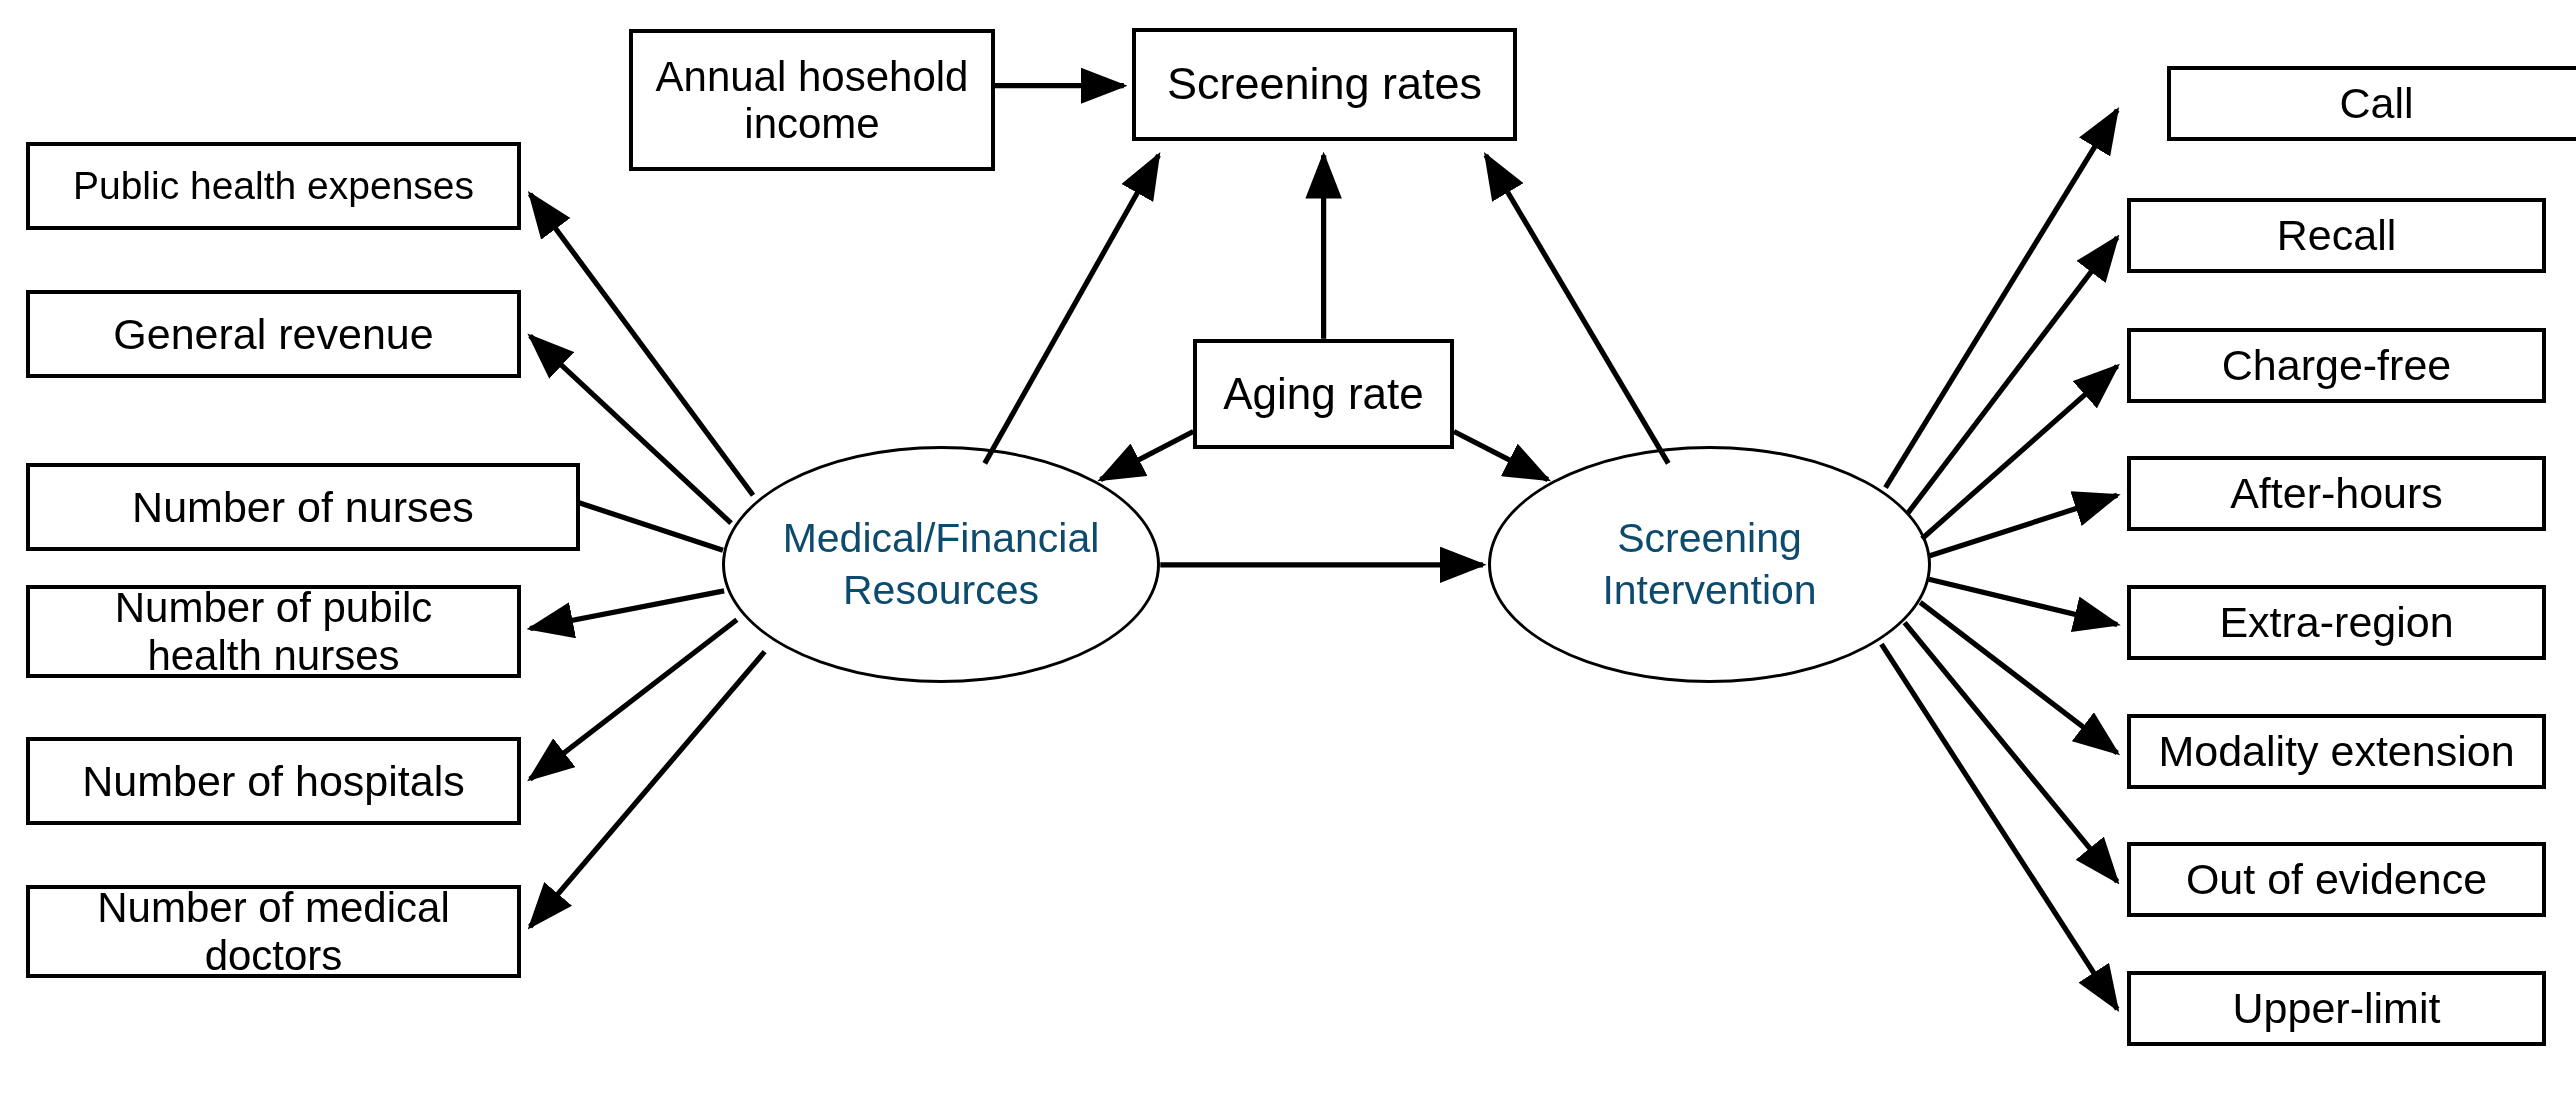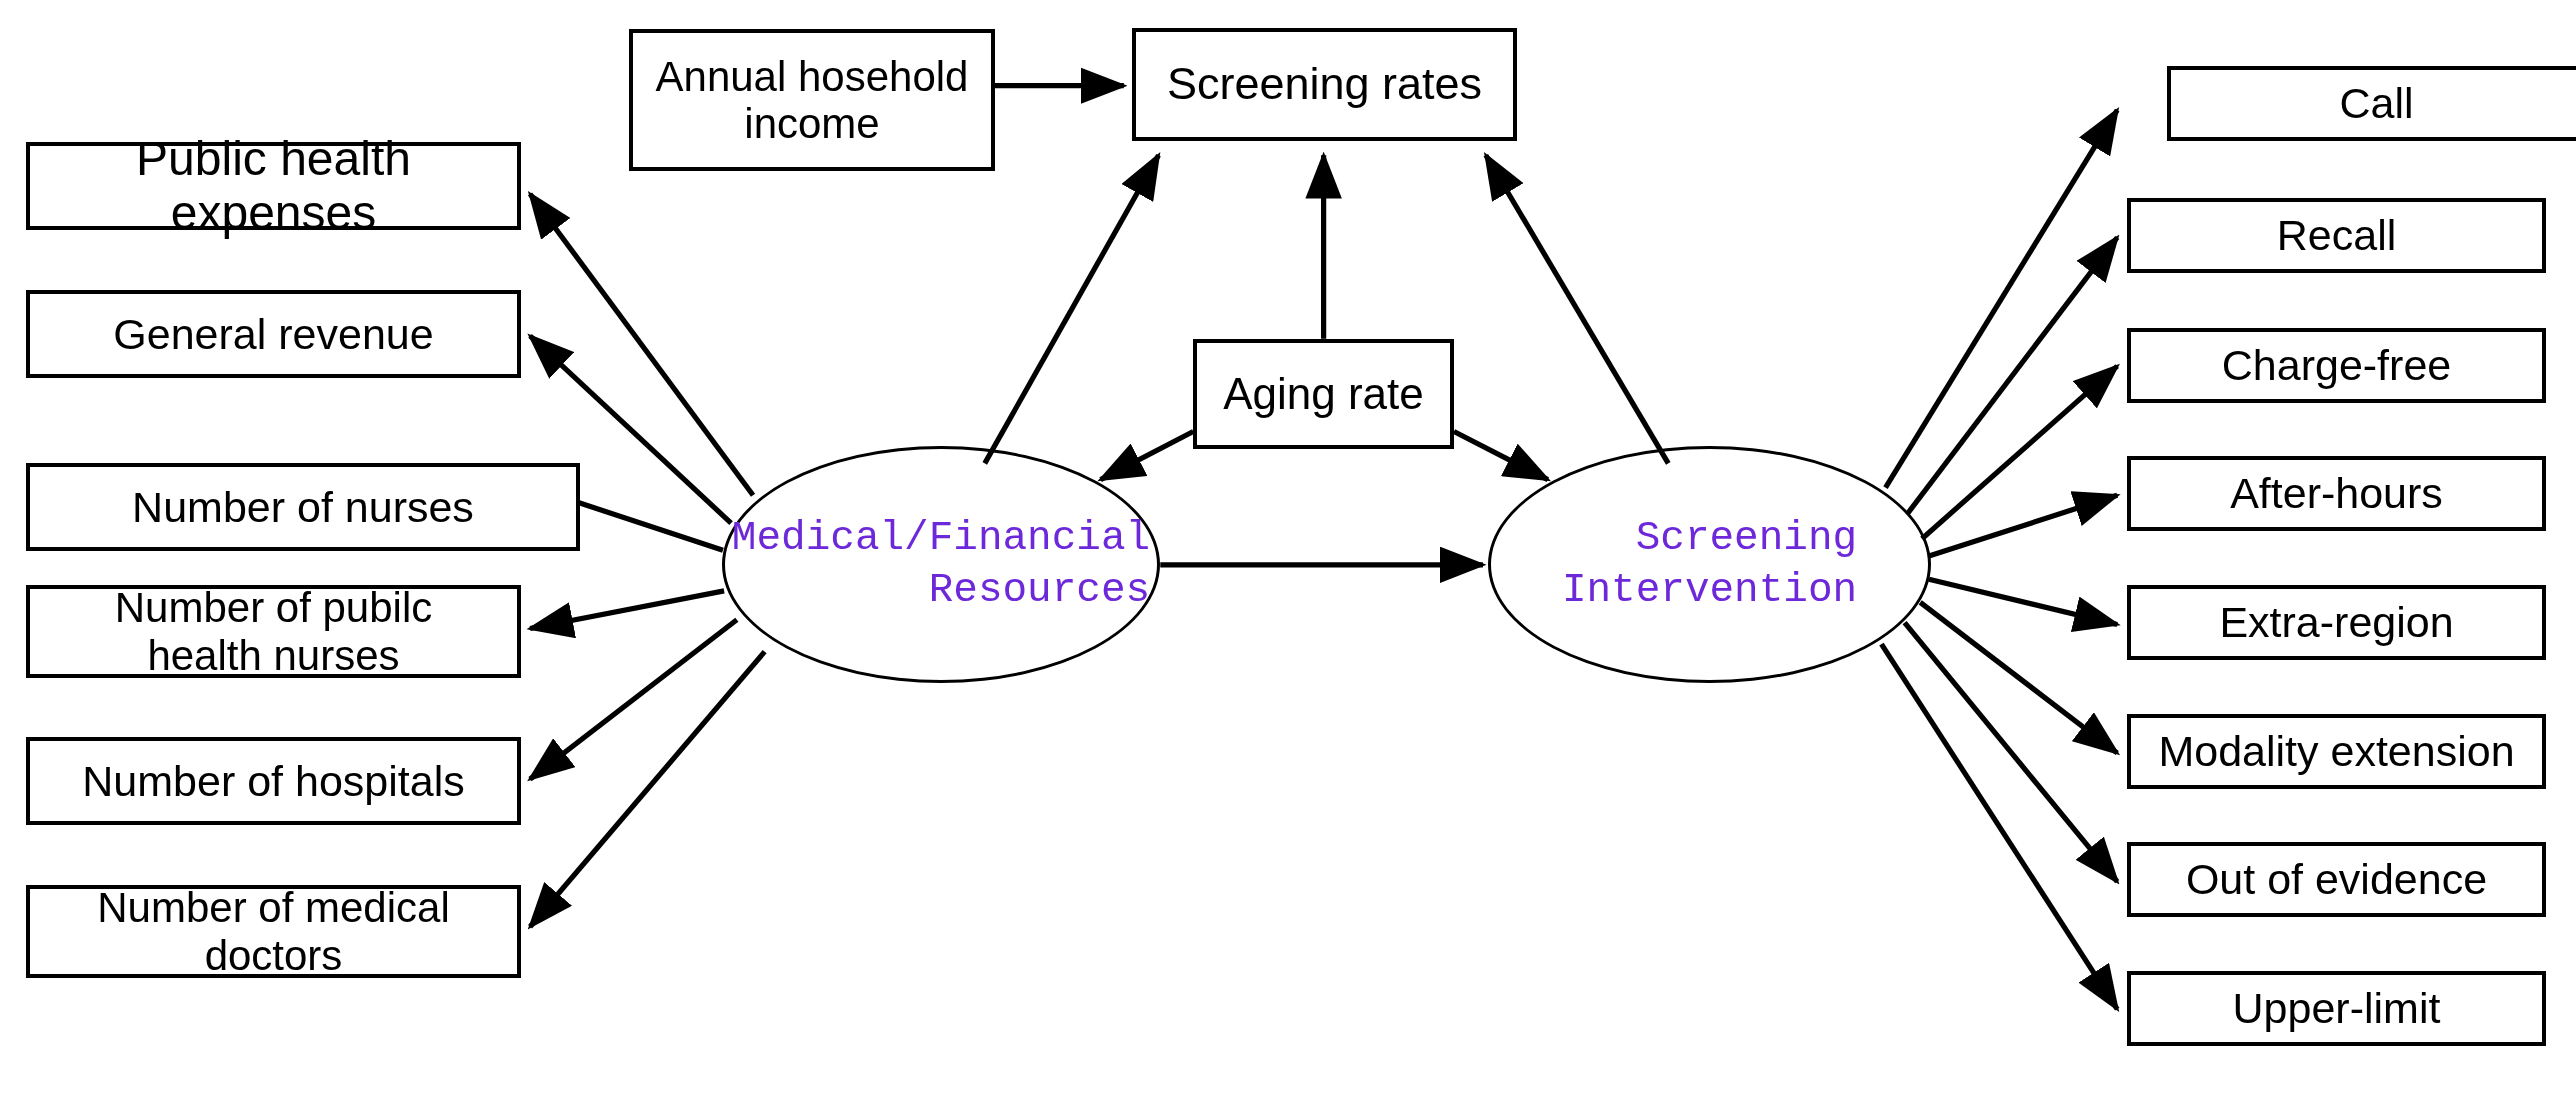--- a/index.html
+++ b/index.html
@@ -45,24 +45,24 @@
   }
   .latent-ellipse {
     position: absolute;
     box-sizing: border-box;
     border: 3.5px solid #000000;
     border-radius: 50%;
     background: transparent;
     display: flex;
     align-items: center;
     justify-content: center;
-    text-align: right;
+    text-align: center;
     line-height: 1.25;
-    color: #6d28d9;
-    font-family: Liberation Mono, monospace;
+    color: #0c4a6e;
+    font-family: Liberation Sans, sans-serif;
     pointer-events: none;
   }
   .latent-ellipse > span {
     display: block;
     white-space: pre-line;
   }
 </style>
 </head>
 <body>
 
@@ -102,21 +102,21 @@
       <line x1="3292" y1="888" x2="3655" y2="410"></line>
       <line x1="3318" y1="930" x2="3655" y2="632"></line>
       <line x1="3330" y1="960" x2="3655" y2="855"></line>
       <line x1="3330" y1="1000" x2="3655" y2="1078"></line>
       <line x1="3315" y1="1040" x2="3655" y2="1300"></line>
       <line x1="3288" y1="1075" x2="3655" y2="1522"></line>
       <line x1="3248" y1="1112" x2="3655" y2="1742"></line>
     </g>
   </svg>
 
-  <div class="node-box" style="left:26px; top:142px; width:495px; height:88px; font-size:48px;">
+  <div class="node-box" style="left:26px; top:142px; width:495px; height:88px; font-size:39px;">
     <span>Public health expenses</span>
   </div>
   <div class="node-box" style="left:26px; top:290px; width:495px; height:88px; font-size:43px;text-align:right;">
     <span>General revenue</span>
   </div>
   <div class="node-box" style="left:26px; top:439px; width:554px; height:88px; font-size:43px;margin-top:24px;">
     <span>Number of nurses</span>
   </div>
   <div class="node-box" style="left:26px; top:585px; width:495px; height:93px; font-size:42px;">
     <span>Number of pubilc

